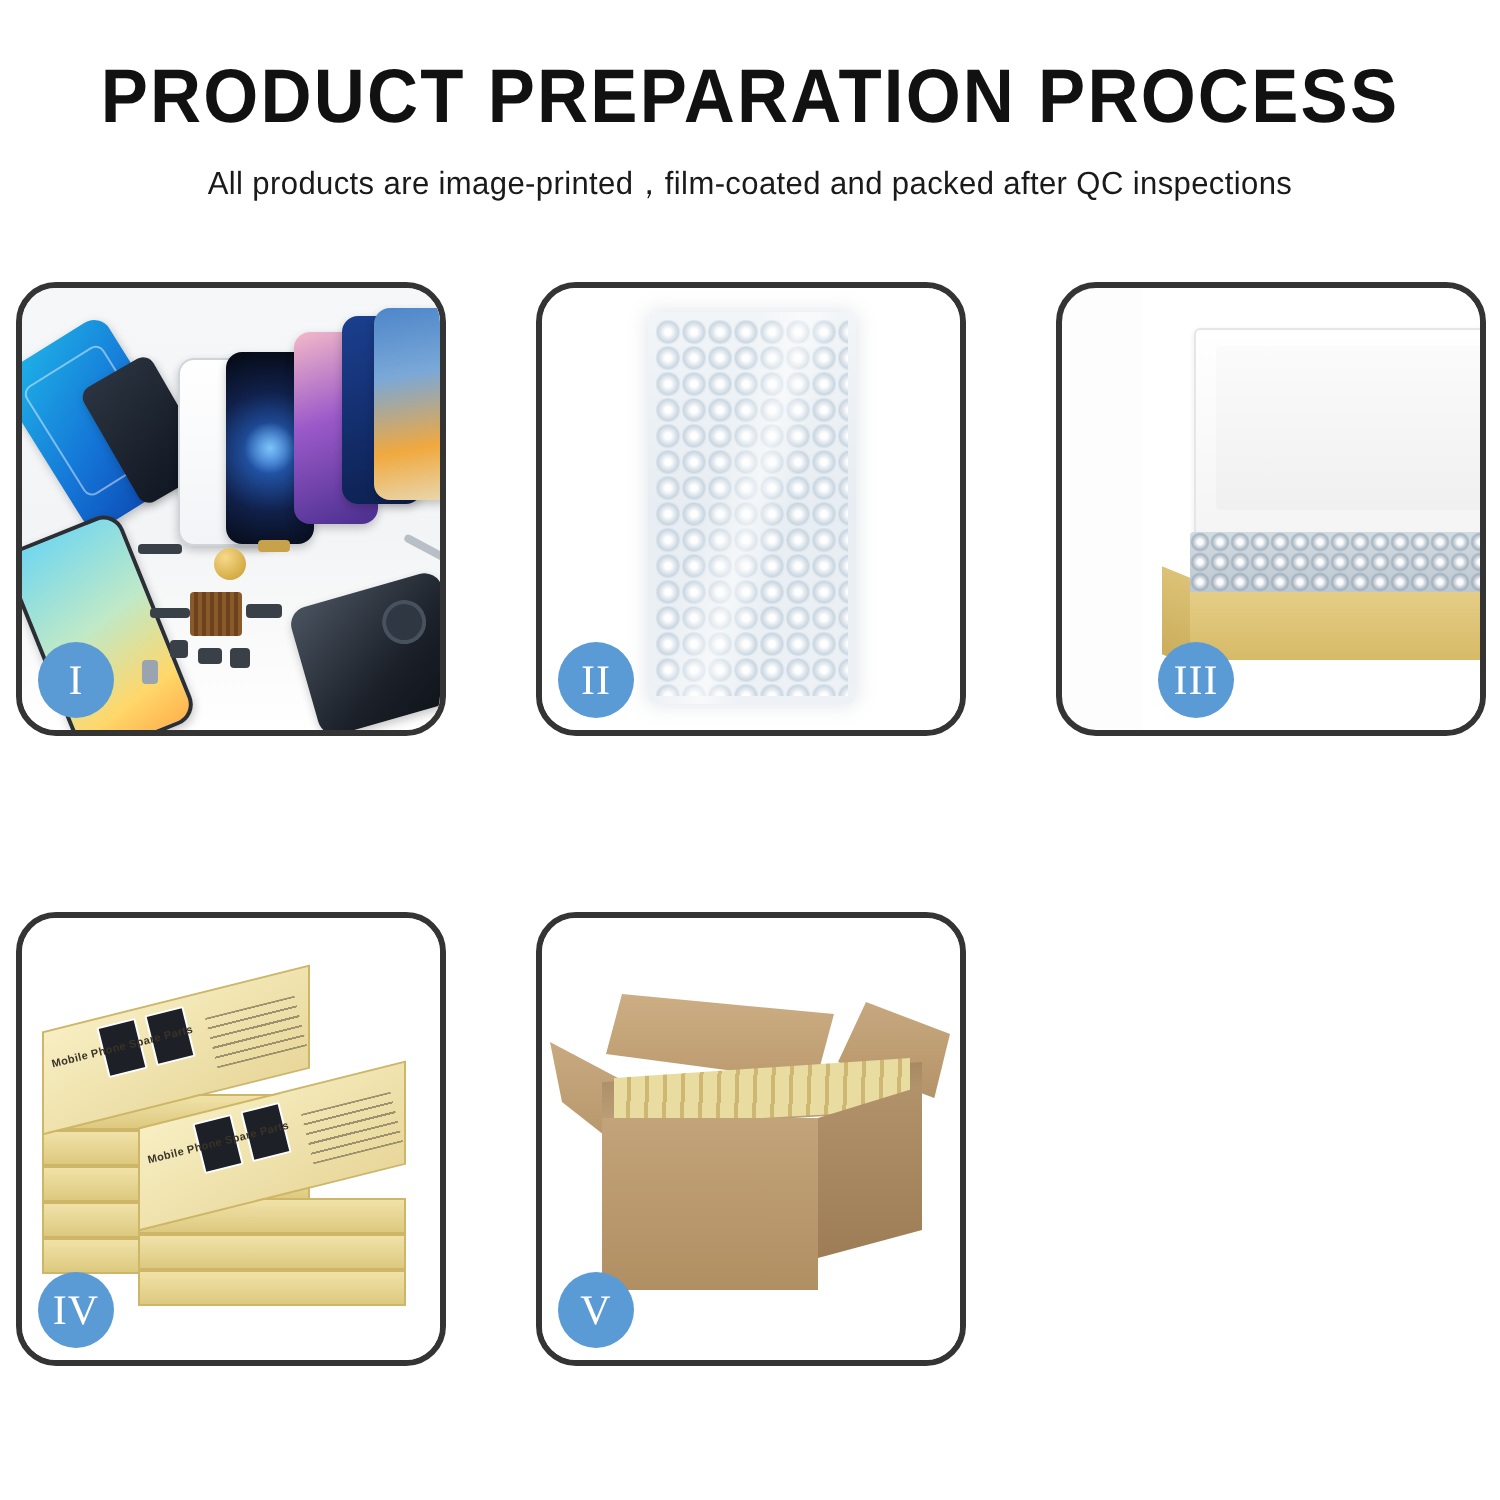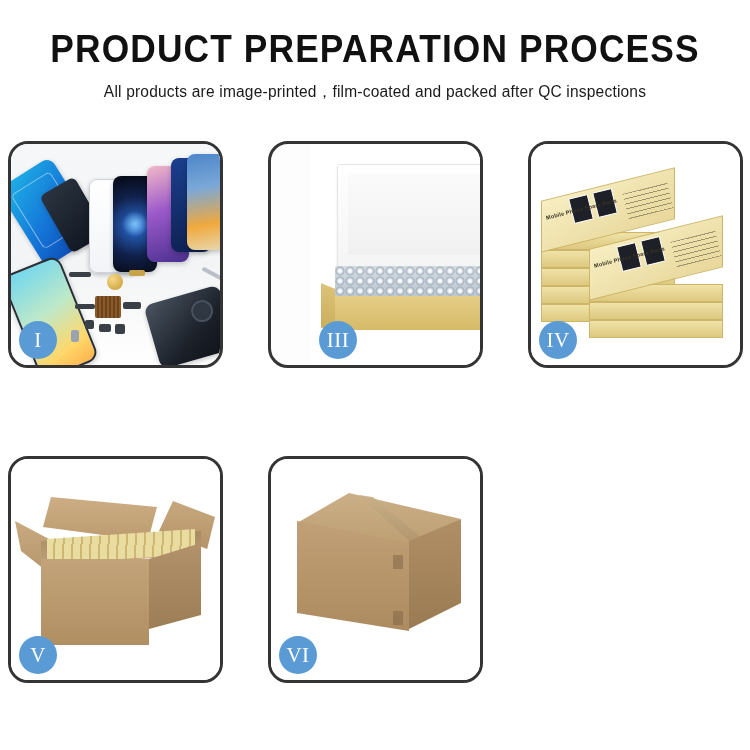--- a/index.html
+++ b/index.html
@@ -299,20 +299,29 @@
       <div class="prt" style="left:112px;top:158px;width:18px;height:7px;"></div>
       <div class="prt" style="left:74px;top:176px;width:9px;height:9px;"></div>
       <div class="prt" style="left:88px;top:180px;width:12px;height:8px;"></div>
       <div class="prt" style="left:60px;top:186px;width:8px;height:12px;background:#9aa4b0;"></div>
       <div class="prt" style="left:104px;top:180px;width:10px;height:10px;"></div>
       <div class="prt" style="left:190px;top:128px;width:24px;height:4px;background:#b9bfc6;transform:rotate(28deg);"></div>
       <div class="badge">I</div>
     </div>
   </div>
 
+  <div class="panel">
+    <div class="scene p2">
+      <div class="bwrap">
+        <div class="bubbles"></div>
+        <div class="bwrap-sheen"></div>
+      </div>
+      <div class="badge">II</div>
+    </div>
+  </div>
 
   <div class="panel">
     <div class="scene p3">
       <div class="lid"></div>
       <div class="foam"></div>
       <div class="tray"></div>
       <div class="badge">III</div>
     </div>
   </div>
 
@@ -349,25 +358,14 @@
       <div class="v-flapTop"></div>
       <div class="v-flapR"></div>
       <div class="v-inner"></div>
       <div class="v-content"></div>
       <div class="v-front"></div>
       <div class="v-side"></div>
       <div class="badge">V</div>
     </div>
   </div>
 
-  <div class="panel">
-    <div class="scene p6">
-      <div class="s-top"></div>
-      <div class="s-tape"></div>
-      <div class="s-front"></div>
-      <div class="s-side"></div>
-      <div class="s-notch" style="left:122px;top:96px;"></div>
-      <div class="s-notch" style="left:122px;top:152px;"></div>
-      <div class="badge">VI</div>
-    </div>
-  </div>
 
 </div>
 
 </body></html>

